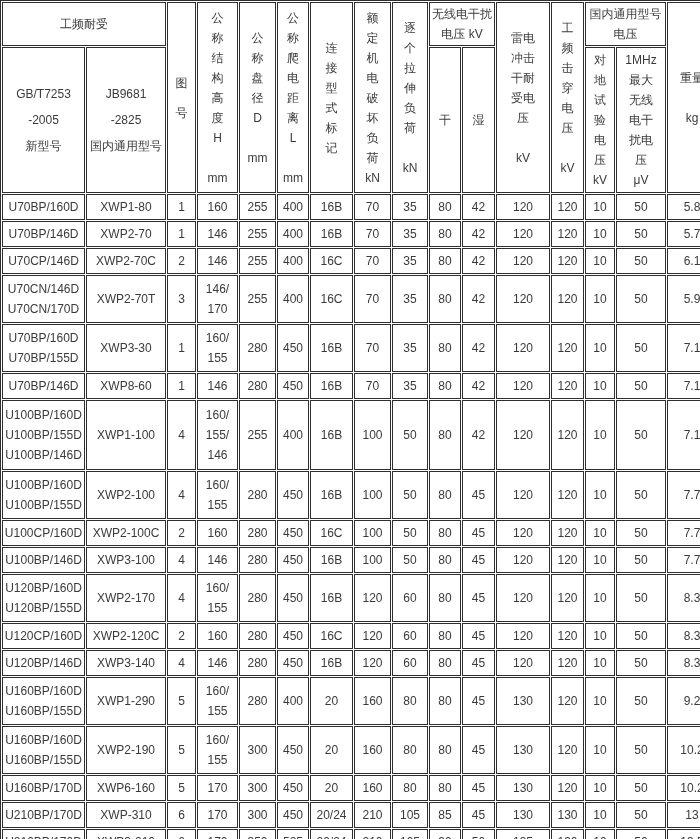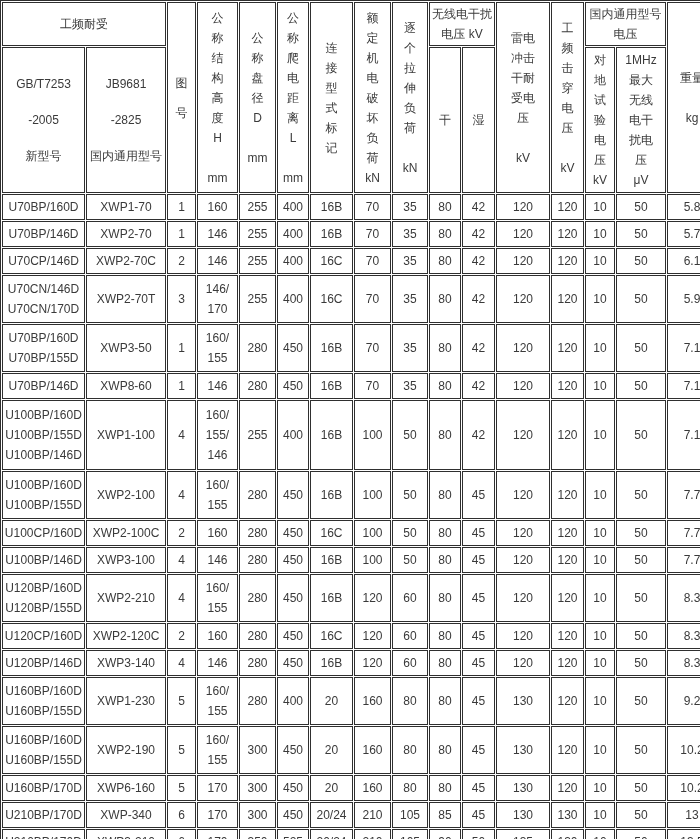--- a/index.html
+++ b/index.html
@@ -22,21 +22,21 @@
     box-sizing:border-box;
     overflow:hidden;
     line-height:20px;
     background:#ffffff;
   }
   .pre{white-space:pre-line;}
   .vh{white-space:pre-line;line-height:20px;}
   .fig-head{white-space:pre-line;line-height:30px;}
   .h1 th{height:44px;}
   .h2 th{height:146px;}
-  .lh26{line-height:36px;}
+  .lh26{line-height:26px;}
   td{font-size:12px;}
 </style>
 </head>
 <body>
 
 <table>
   <colgroup>
     <col style="width:83px">
       <col style="width:80px">
       <col style="width:29px">
@@ -151,21 +151,21 @@
 无线
 电干
 扰电
 压
 μV</th>
     </tr>
   </thead>
   <tbody>
       <tr style="height: 26px;">
     <td class="pre">U70BP/160D</td>
-    <td>XWP1-70</td>
+    <td>XWP1-80</td>
     <td>1</td>
     <td class="pre">160</td>
     <td>255</td>
     <td>400</td>
     <td>16B</td>
     <td>70</td>
     <td>35</td>
     <td>80</td>
     <td>42</td>
     <td>120</td>
@@ -226,21 +226,21 @@
     <td>42</td>
     <td>120</td>
     <td>120</td>
     <td>10</td>
     <td>50</td>
     <td>5.9</td>
   </tr>
       <tr style="height: 48px;">
     <td class="pre">U70BP/160D
 U70BP/155D</td>
-    <td>XWP3-50</td>
+    <td>XWP3-30</td>
     <td>1</td>
     <td class="pre">160/
 155</td>
     <td>280</td>
     <td>450</td>
     <td>16B</td>
     <td>70</td>
     <td>35</td>
     <td>80</td>
     <td>42</td>
@@ -342,21 +342,21 @@
     <td>45</td>
     <td>120</td>
     <td>120</td>
     <td>10</td>
     <td>50</td>
     <td>7.7</td>
   </tr>
       <tr style="height: 48px;">
     <td class="pre">U120BP/160D
 U120BP/155D</td>
-    <td>XWP2-210</td>
+    <td>XWP2-170</td>
     <td>4</td>
     <td class="pre">160/
 155</td>
     <td>280</td>
     <td>450</td>
     <td>16B</td>
     <td>120</td>
     <td>60</td>
     <td>80</td>
     <td>45</td>
@@ -398,21 +398,21 @@
     <td>45</td>
     <td>120</td>
     <td>120</td>
     <td>10</td>
     <td>50</td>
     <td>8.3</td>
   </tr>
       <tr style="height: 48px;">
     <td class="pre">U160BP/160D
 U160BP/155D</td>
-    <td>XWP1-230</td>
+    <td>XWP1-290</td>
     <td>5</td>
     <td class="pre">160/
 155</td>
     <td>280</td>
     <td>400</td>
     <td>20</td>
     <td>160</td>
     <td>80</td>
     <td>80</td>
     <td>45</td>
@@ -455,21 +455,21 @@
     <td>80</td>
     <td>45</td>
     <td>130</td>
     <td>120</td>
     <td>10</td>
     <td>50</td>
     <td>10.2</td>
   </tr>
       <tr style="height: 26px;">
     <td class="pre">U210BP/170D</td>
-    <td>XWP-340</td>
+    <td>XWP-310</td>
     <td>6</td>
     <td class="pre">170</td>
     <td>300</td>
     <td>450</td>
     <td>20/24</td>
     <td>210</td>
     <td>105</td>
     <td>85</td>
     <td>45</td>
     <td>130</td>

